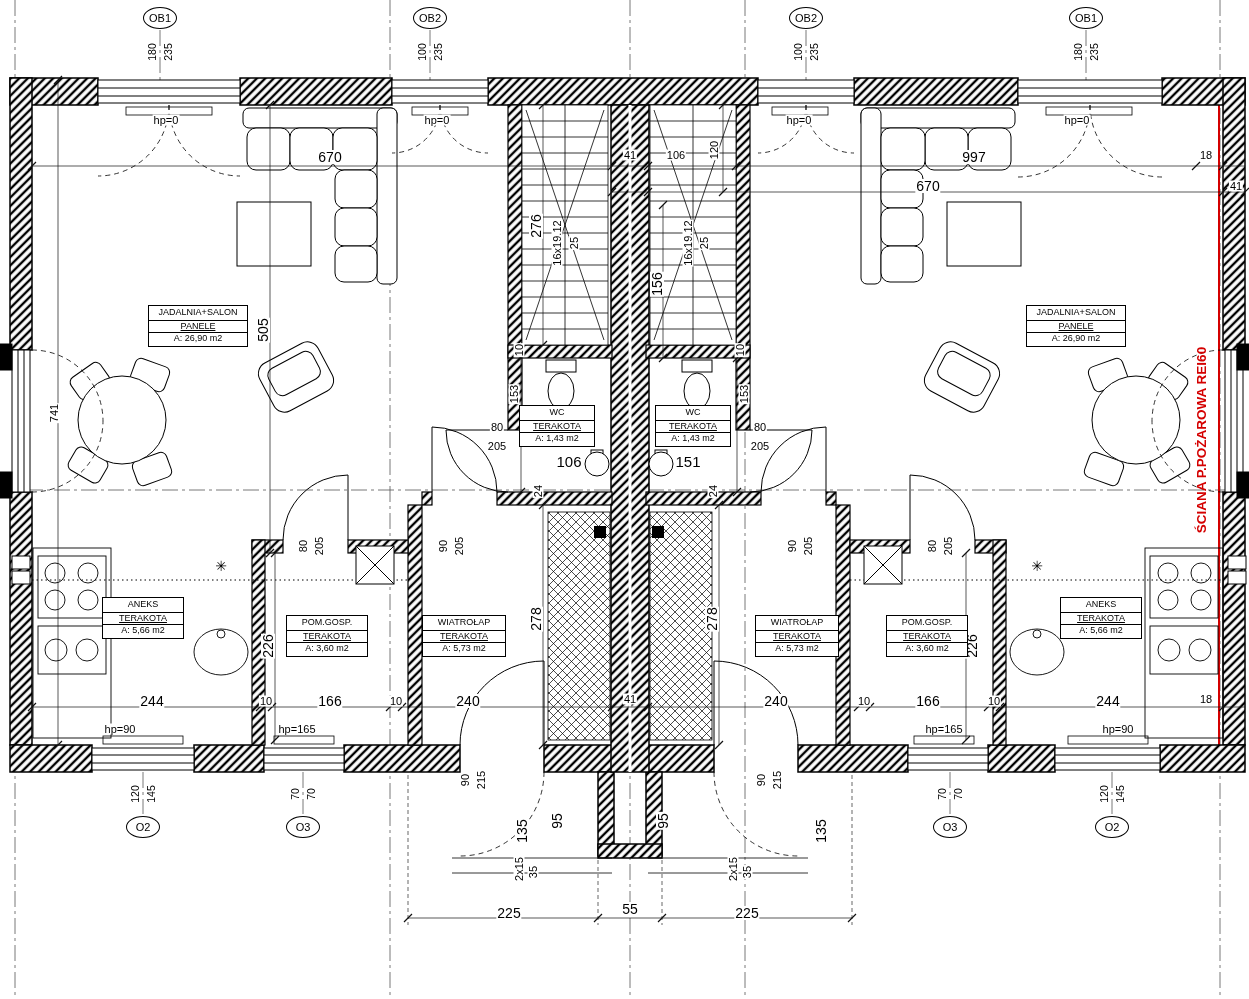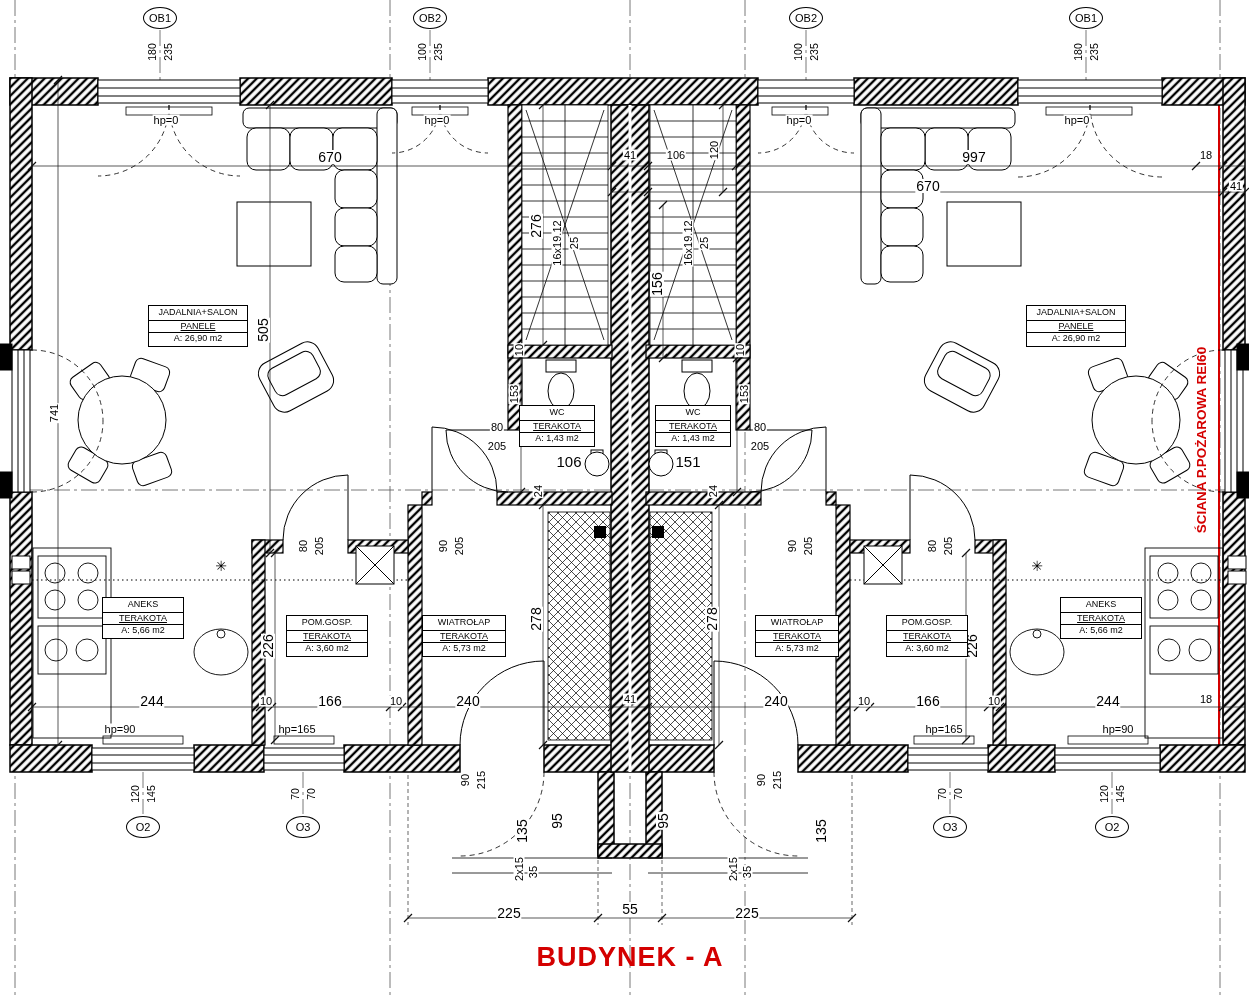--- a/index.html
+++ b/index.html
@@ -350,21 +350,20 @@
     <line x1="719" y1="505" x2="719" y2="745"></line>
     <line x1="723" y1="105" x2="723" y2="192"></line>
     <line x1="275" y1="553" x2="275" y2="740"></line>
     <line x1="966" y1="553" x2="966" y2="740"></line>
     <line x1="521" y1="358" x2="521" y2="492"></line>
     <line x1="737" y1="358" x2="737" y2="492"></line>
     <path stroke-width="1.2" d="M28 170L36 162M608 170L616 162M644 170L652 162M732 170L740 162M1192 170L1200 162M1219 170L1227 162M608 196L616 188M644 196L652 188M1219 196L1227 188M1241 196L1249 188M28 711L36 703M256 711L264 703M268 711L276 703M386 711L394 703M398 711L406 703M608 711L616 703M644 711L652 703M854 711L862 703M866 711L874 703M984 711L992 703M996 711L1004 703M1219 711L1227 703M404 922L412 914M594 922L602 914M658 922L666 914M848 922L856 914M54 84L62 76M54 749L62 741M266 109L274 101M266 557L274 549M539 109L547 101M539 349L547 341M539 509L547 501M539 749L547 741M659 209L667 201M659 362L667 354M715 509L723 501M715 749L723 741M719 109L727 101M719 196L727 188M271 557L279 549M271 744L279 736M962 557L970 549M962 744L970 736M517 362L525 354M517 496L525 488M733 362L741 354M733 496L741 488"></path>
   </g>
 </svg>
 
-<div class="title">BUDYNEK - A</div>
 <div class="firewall">ŚCIANA P.POŻAROWA REI60</div>
 
 <div class="dim" style="left: 166px; top: 120px; transform: translate(-50%, -50%);">hp=0</div>
     <div class="dim" style="left: 437px; top: 120px; transform: translate(-50%, -50%);">hp=0</div>
     <div class="dim" style="left: 799px; top: 120px; transform: translate(-50%, -50%);">hp=0</div>
     <div class="dim" style="left: 1077px; top: 120px; transform: translate(-50%, -50%);">hp=0</div>
     <div class="dim md" style="left: 330px; top: 157px; transform: translate(-50%, -50%);">670</div>
     <div class="dim" style="left: 630px; top: 155px; transform: translate(-50%, -50%);">41</div>
     <div class="dim" style="left: 676px; top: 155px; transform: translate(-50%, -50%);">106</div>
     <div class="dim" style="left: 714px; top: 150px; transform: translate(-50%, -50%) rotate(-90deg);">120</div>

